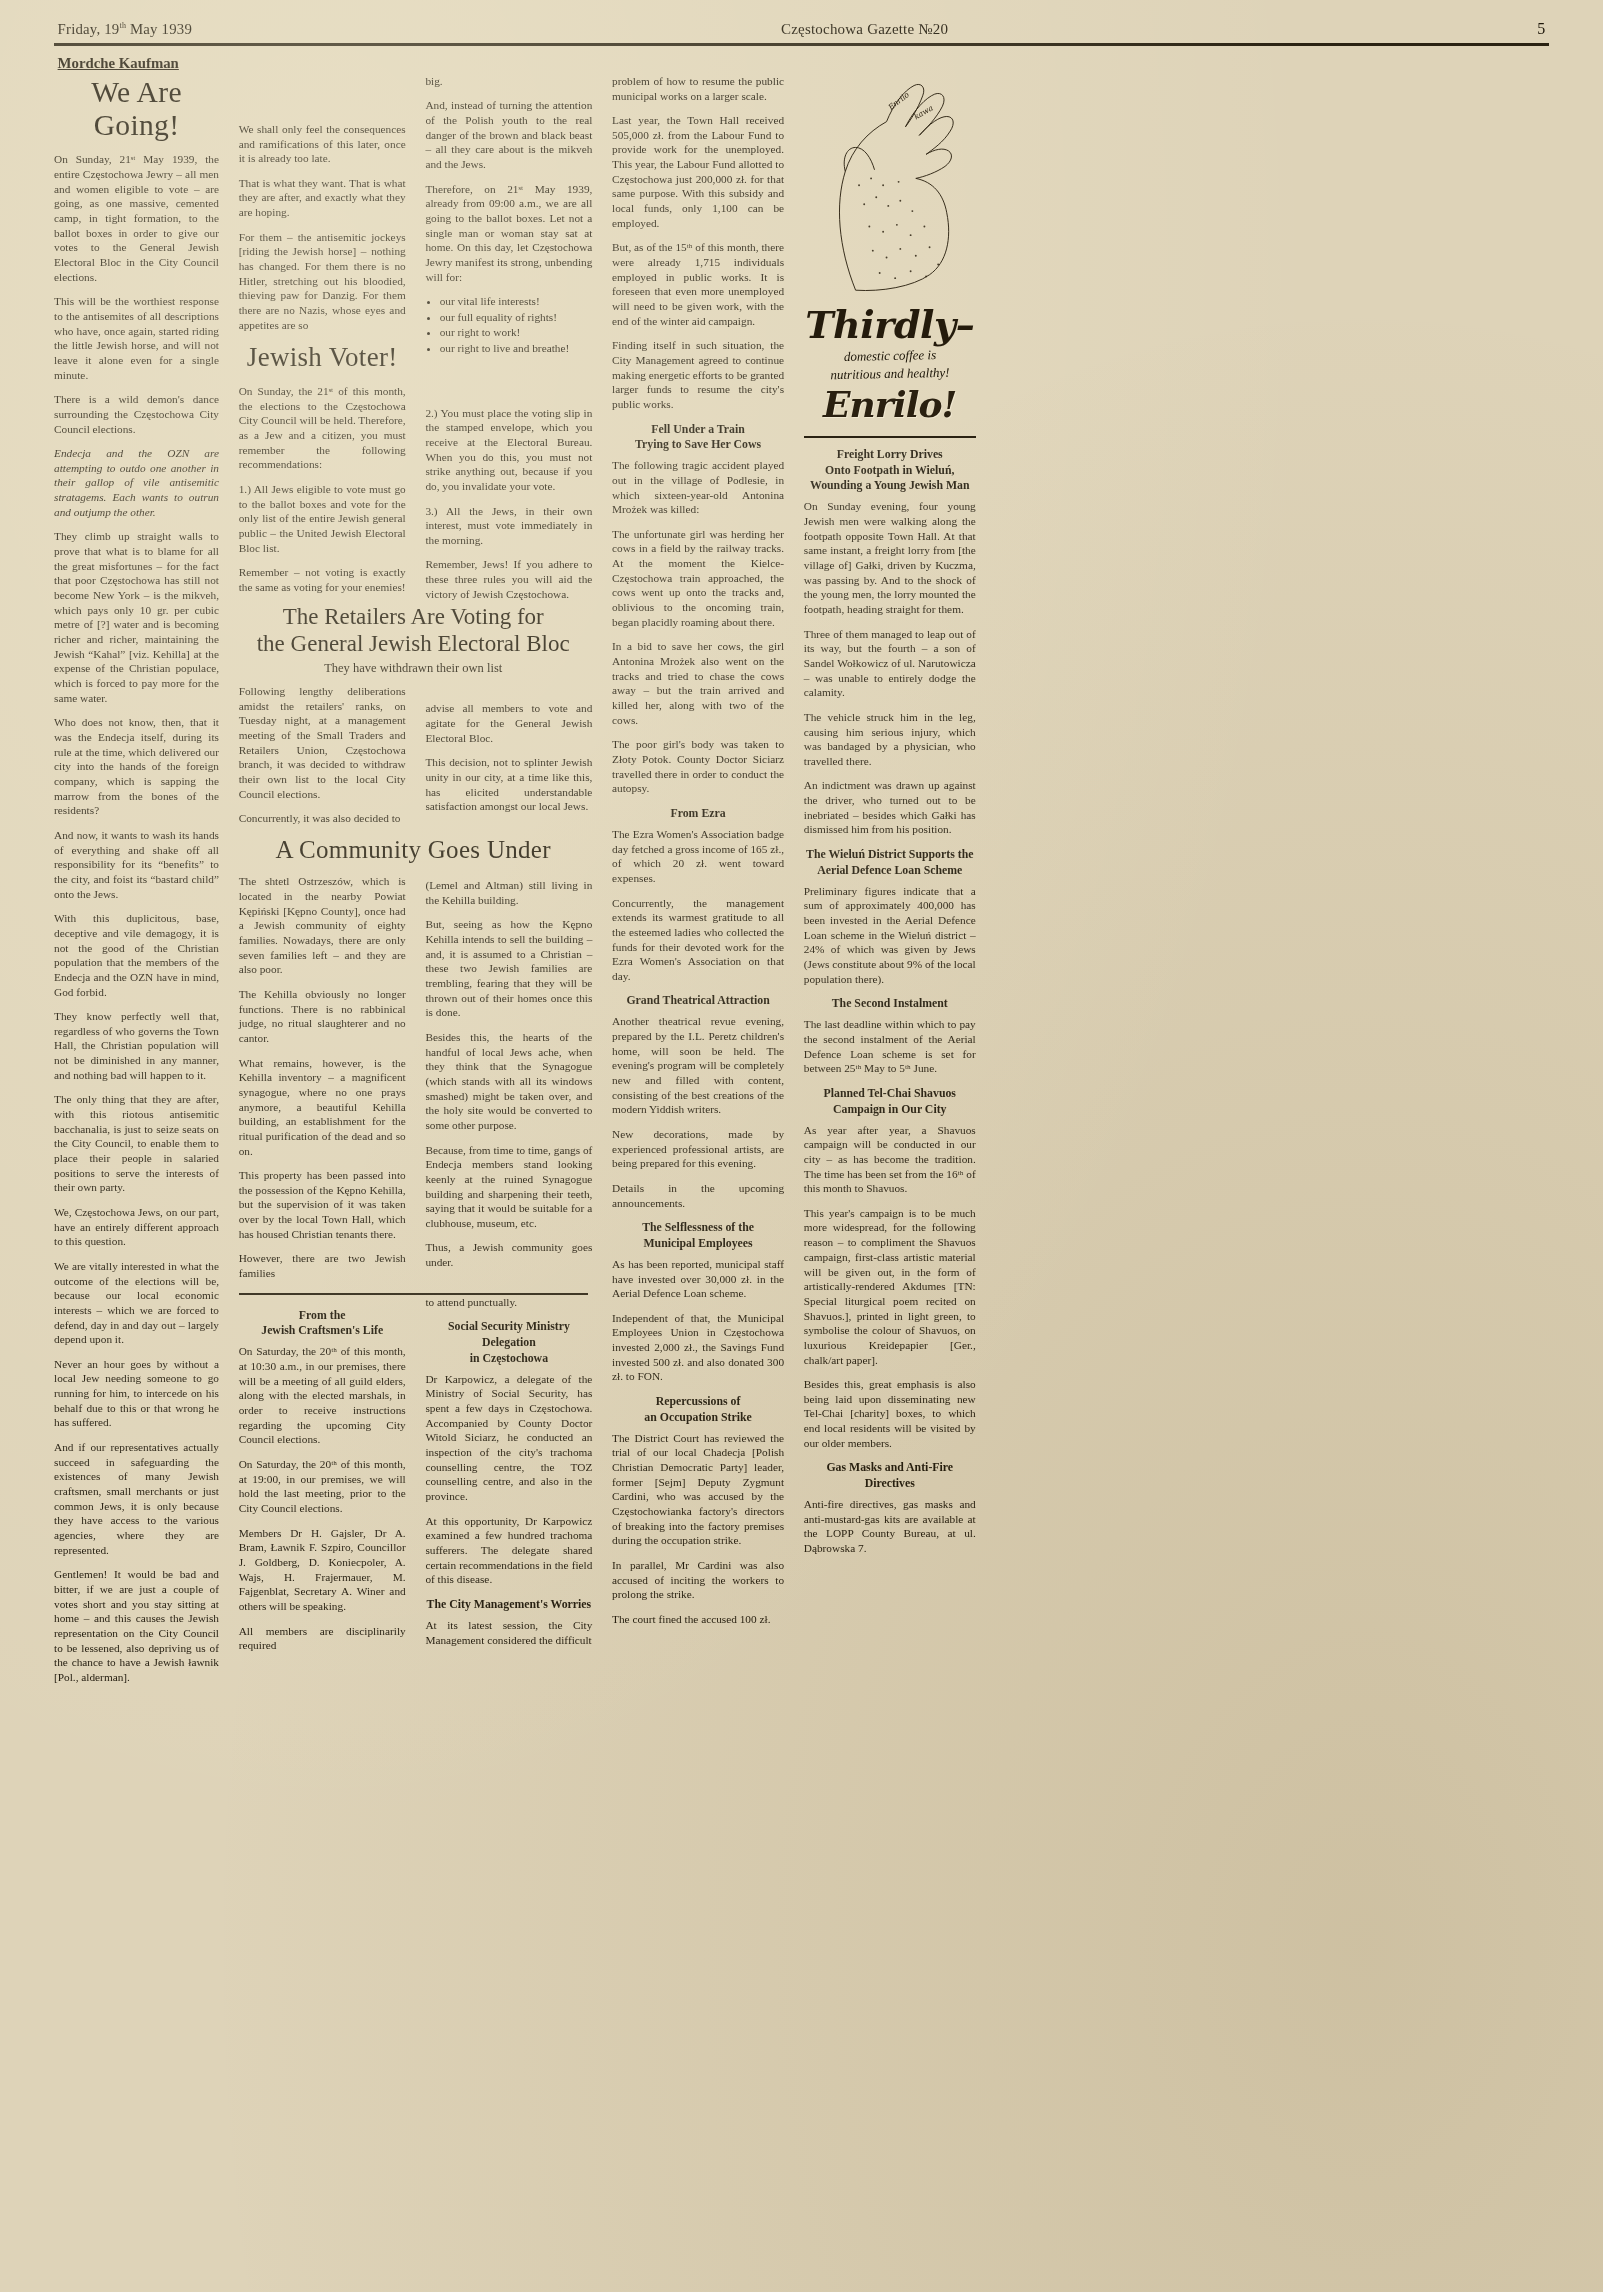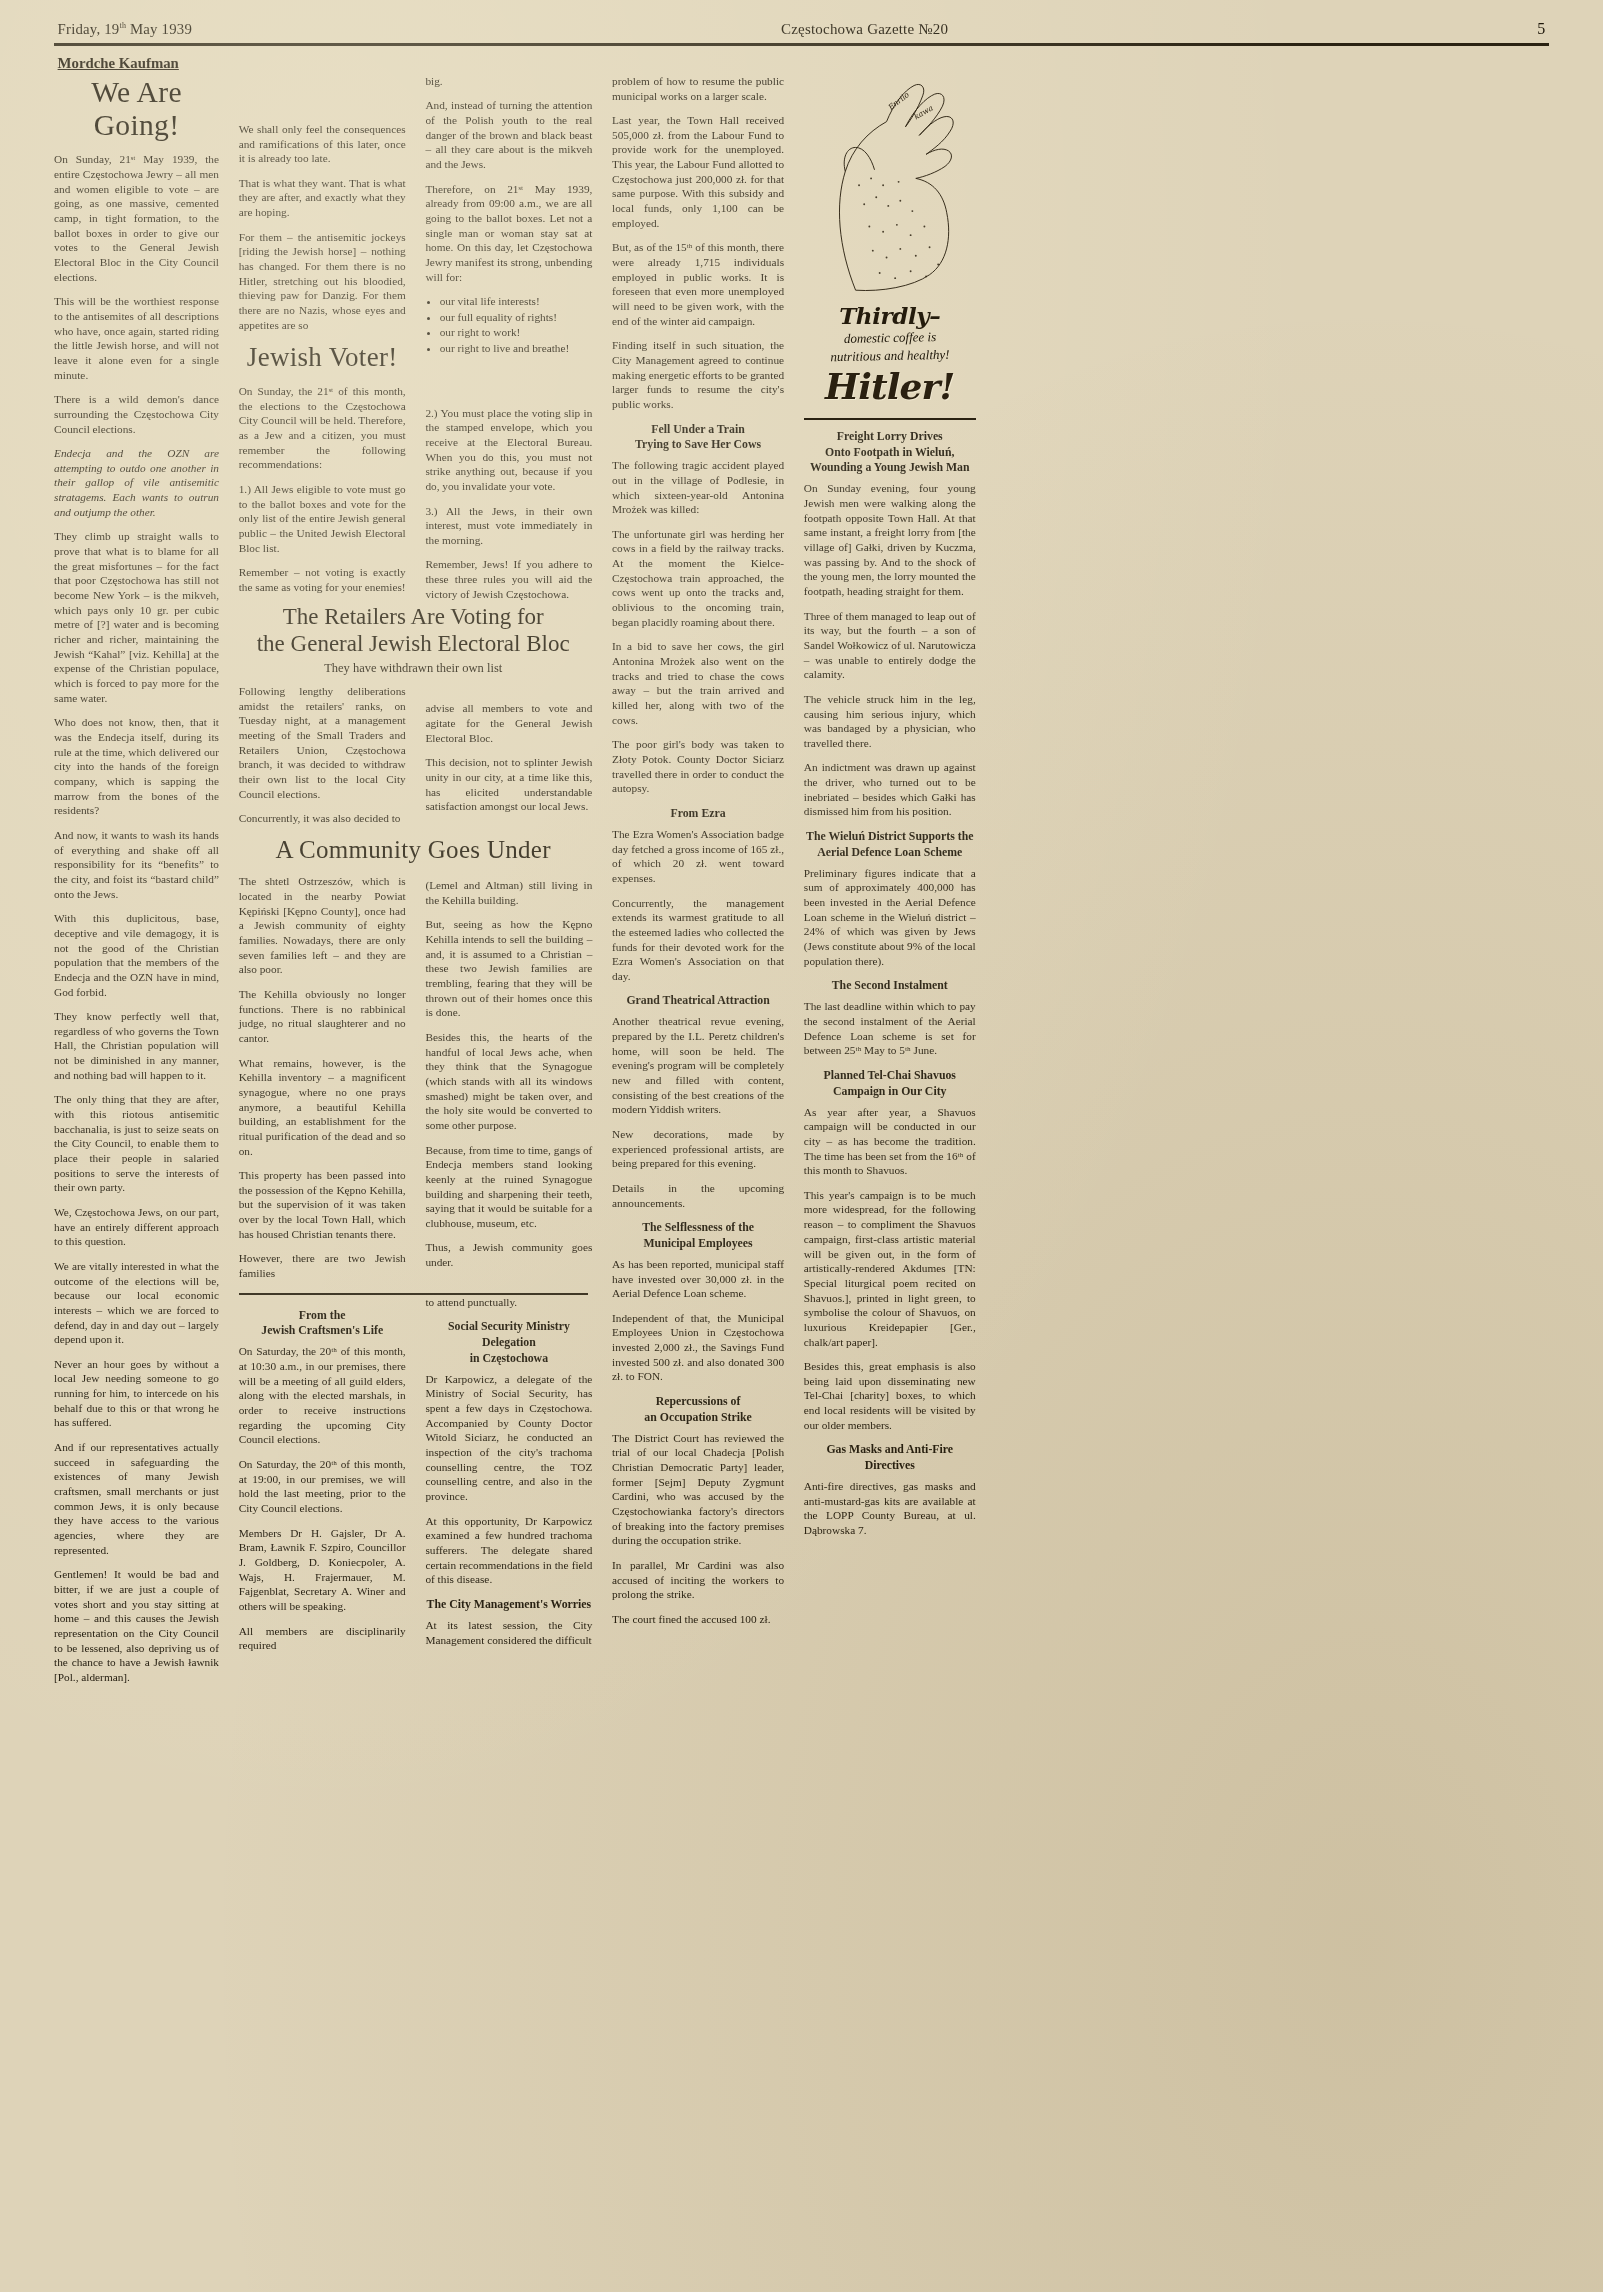--- a/index.html
+++ b/index.html
@@ -112,21 +112,21 @@
     position: relative;
   }
   .hand-wrap {
     position: relative;
     height: 226px;
     overflow: hidden;
   }
   .ad-script {
     font-family: "DejaVu Serif", serif;
     font-style: italic;
-    font-size: 23px;
+    font-size: 38px;
     font-weight: bold;
     letter-spacing: -0.4px;
     margin: 1.8px 0 0 0;
     color: #241b0c;
   }
   .ad-line {
     font-size: 13px;
     line-height: 1.2;
     font-style: italic;
     margin: 1.8px 0 0 0;
@@ -323,21 +323,21 @@
             </g>
             <g fill="#2e2413" font-family="DejaVu Serif, serif" font-size="9" font-style="italic">
               <text transform="rotate(-38 120 26)" x="96" y="26">Enrilo</text>
               <text transform="rotate(-30 150 38)" x="126" y="40">kawa</text>
             </g>
           </svg>
         </div>
         <div class="ad-script">Thirdly–</div>
         <div class="ad-line">domestic coffee is</div>
         <div class="ad-line">nutritious and healthy!</div>
-        <div class="ad-brand">Hitler!</div>
+        <div class="ad-brand">Enrilo!</div>
       </div>
 
       <div class="hl-sm" style="margin-top:1.8px">Freight Lorry Drives</div>
       <div class="hl-sm" style="margin-top:-5.4px">Onto Footpath in Wieluń,</div>
       <div class="hl-sm" style="margin-top:-5.4px">Wounding a Young Jewish Man</div>
       <p>On Sunday evening, four young Jewish men were walking along the footpath opposite Town Hall. At that same instant, a freight lorry from [the village of] Gałki, driven by Kuczma, was passing by. And to the shock of the young men, the lorry mounted the footpath, heading straight for them.</p>
       <p>Three of them managed to leap out of its way, but the fourth – a son of Sandel Wołkowicz of ul. Narutowicza – was unable to entirely dodge the calamity.</p>
       <p>The vehicle struck him in the leg, causing him serious injury, which was bandaged by a physician, who travelled there.</p>
       <p>An indictment was drawn up against the driver, who turned out to be inebriated – besides which Gałki has dismissed him from his position.</p>
 

